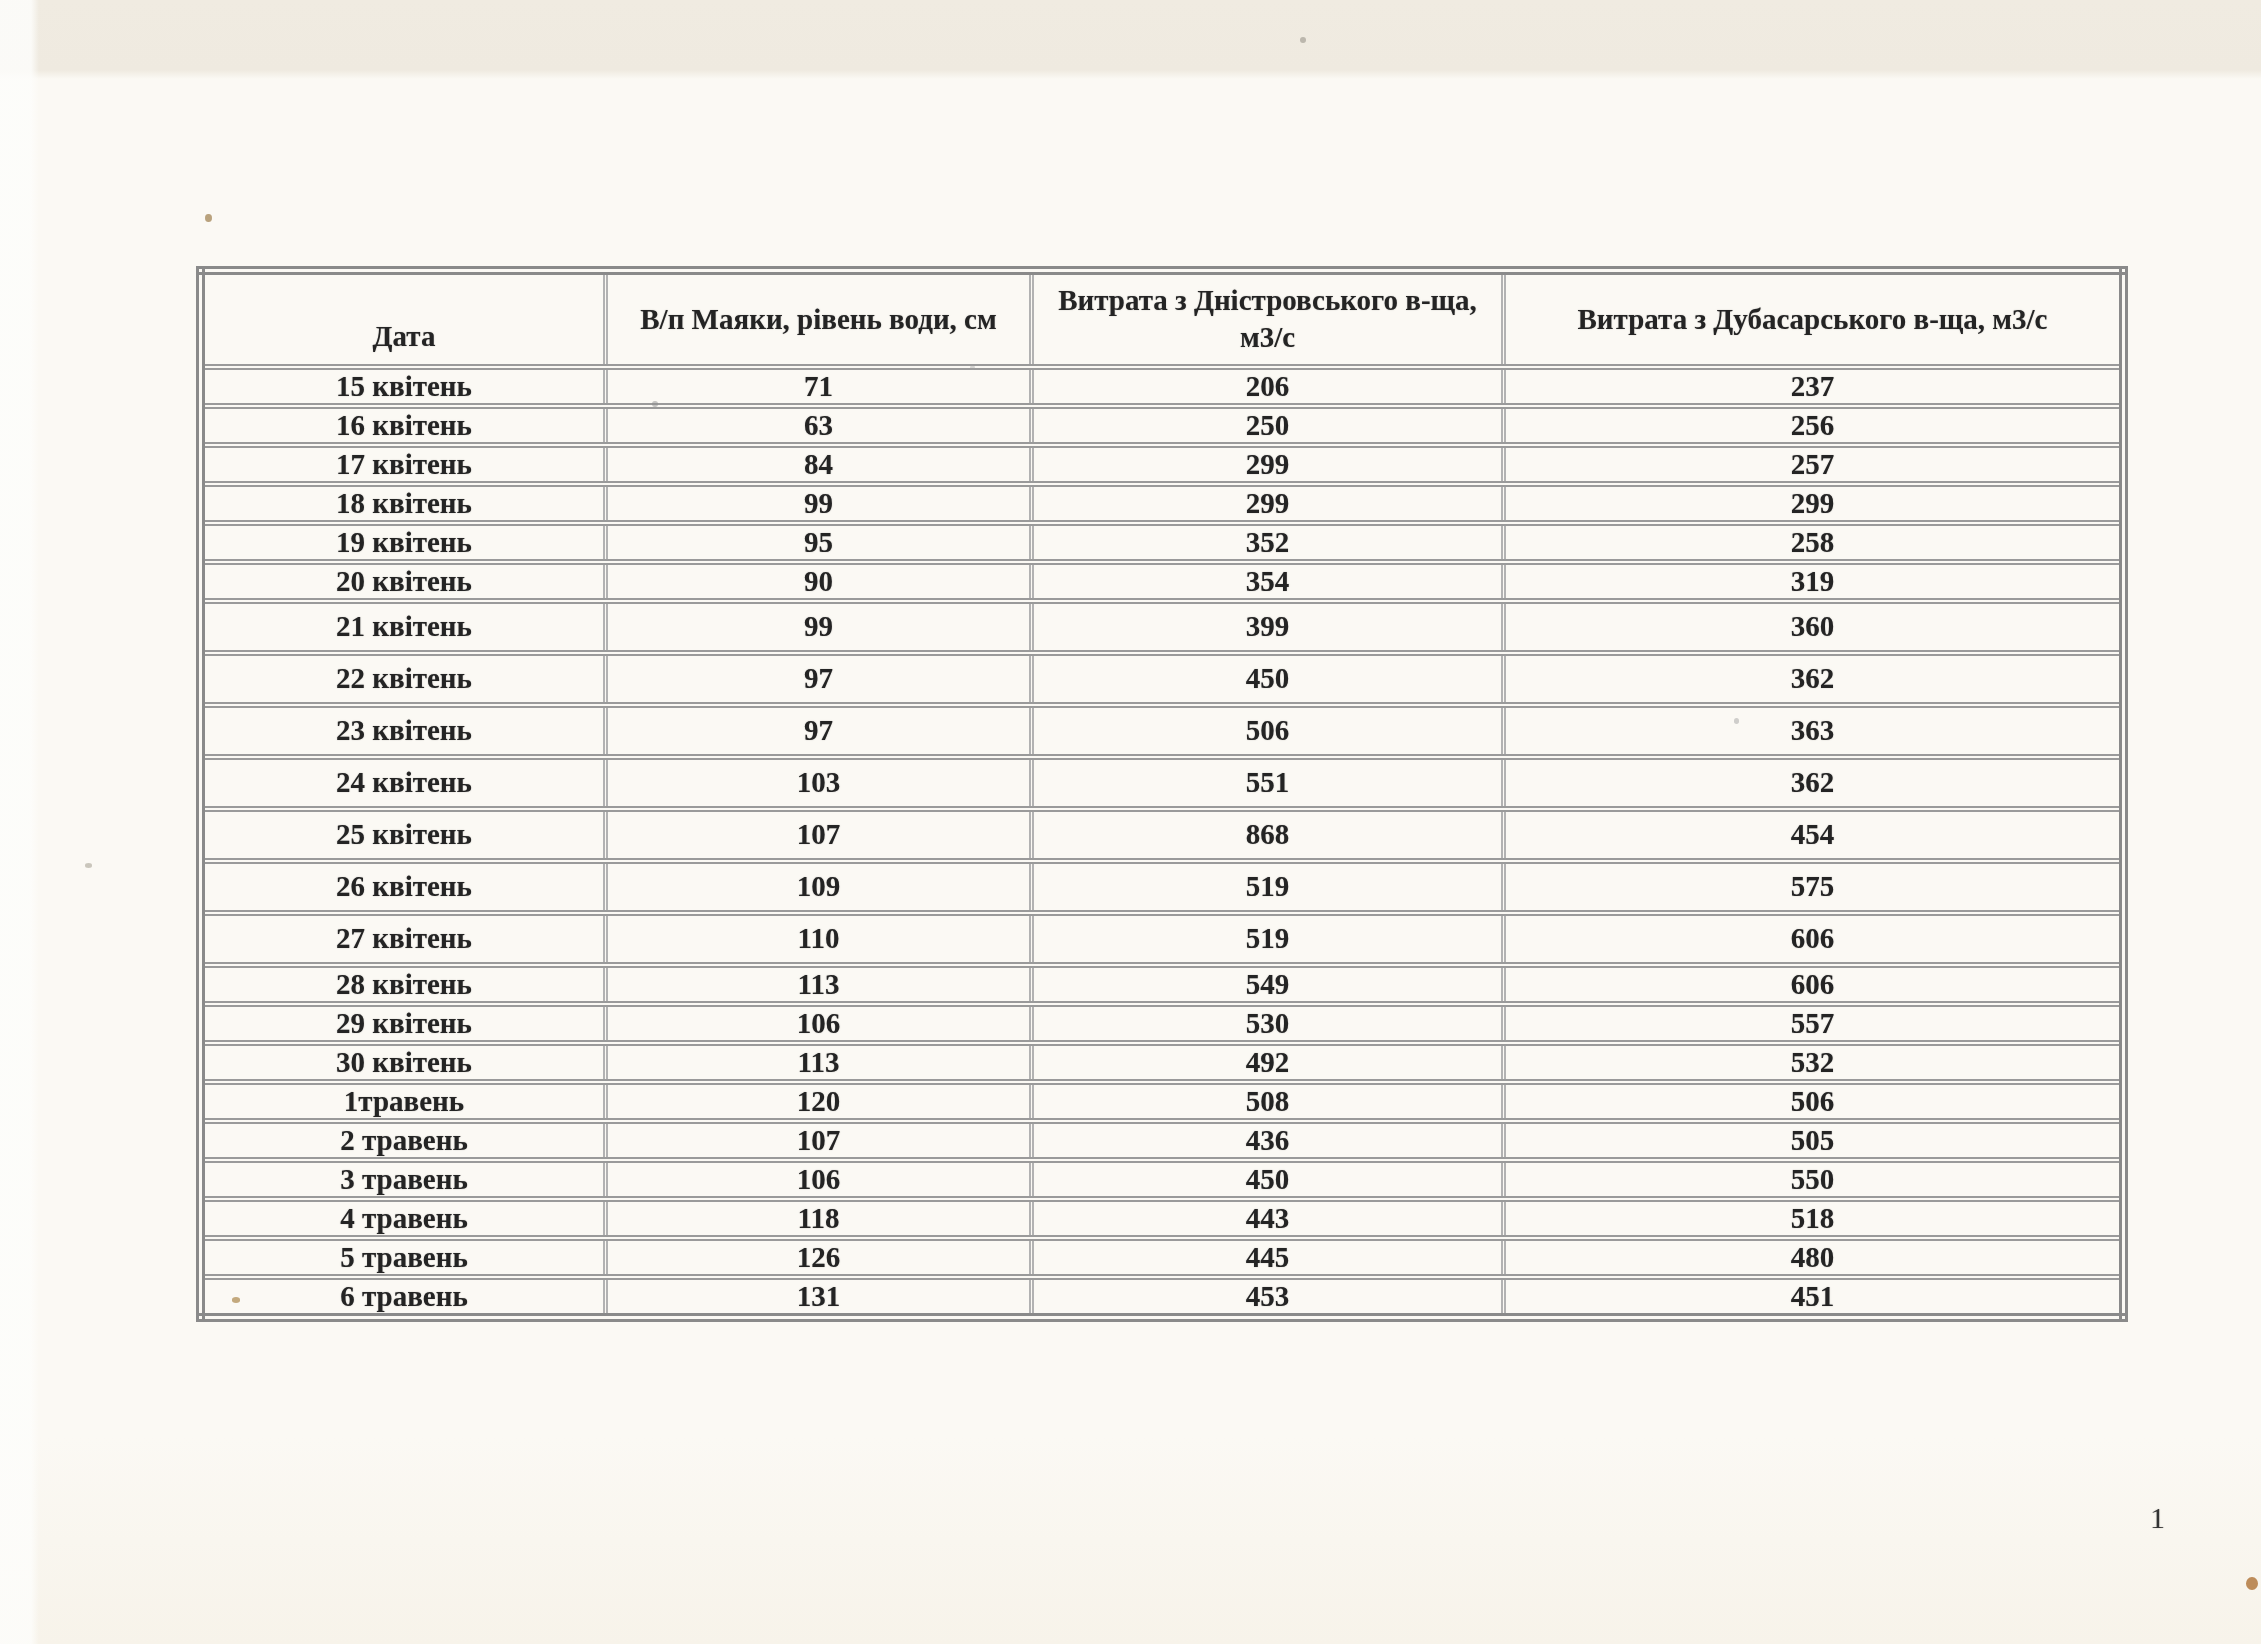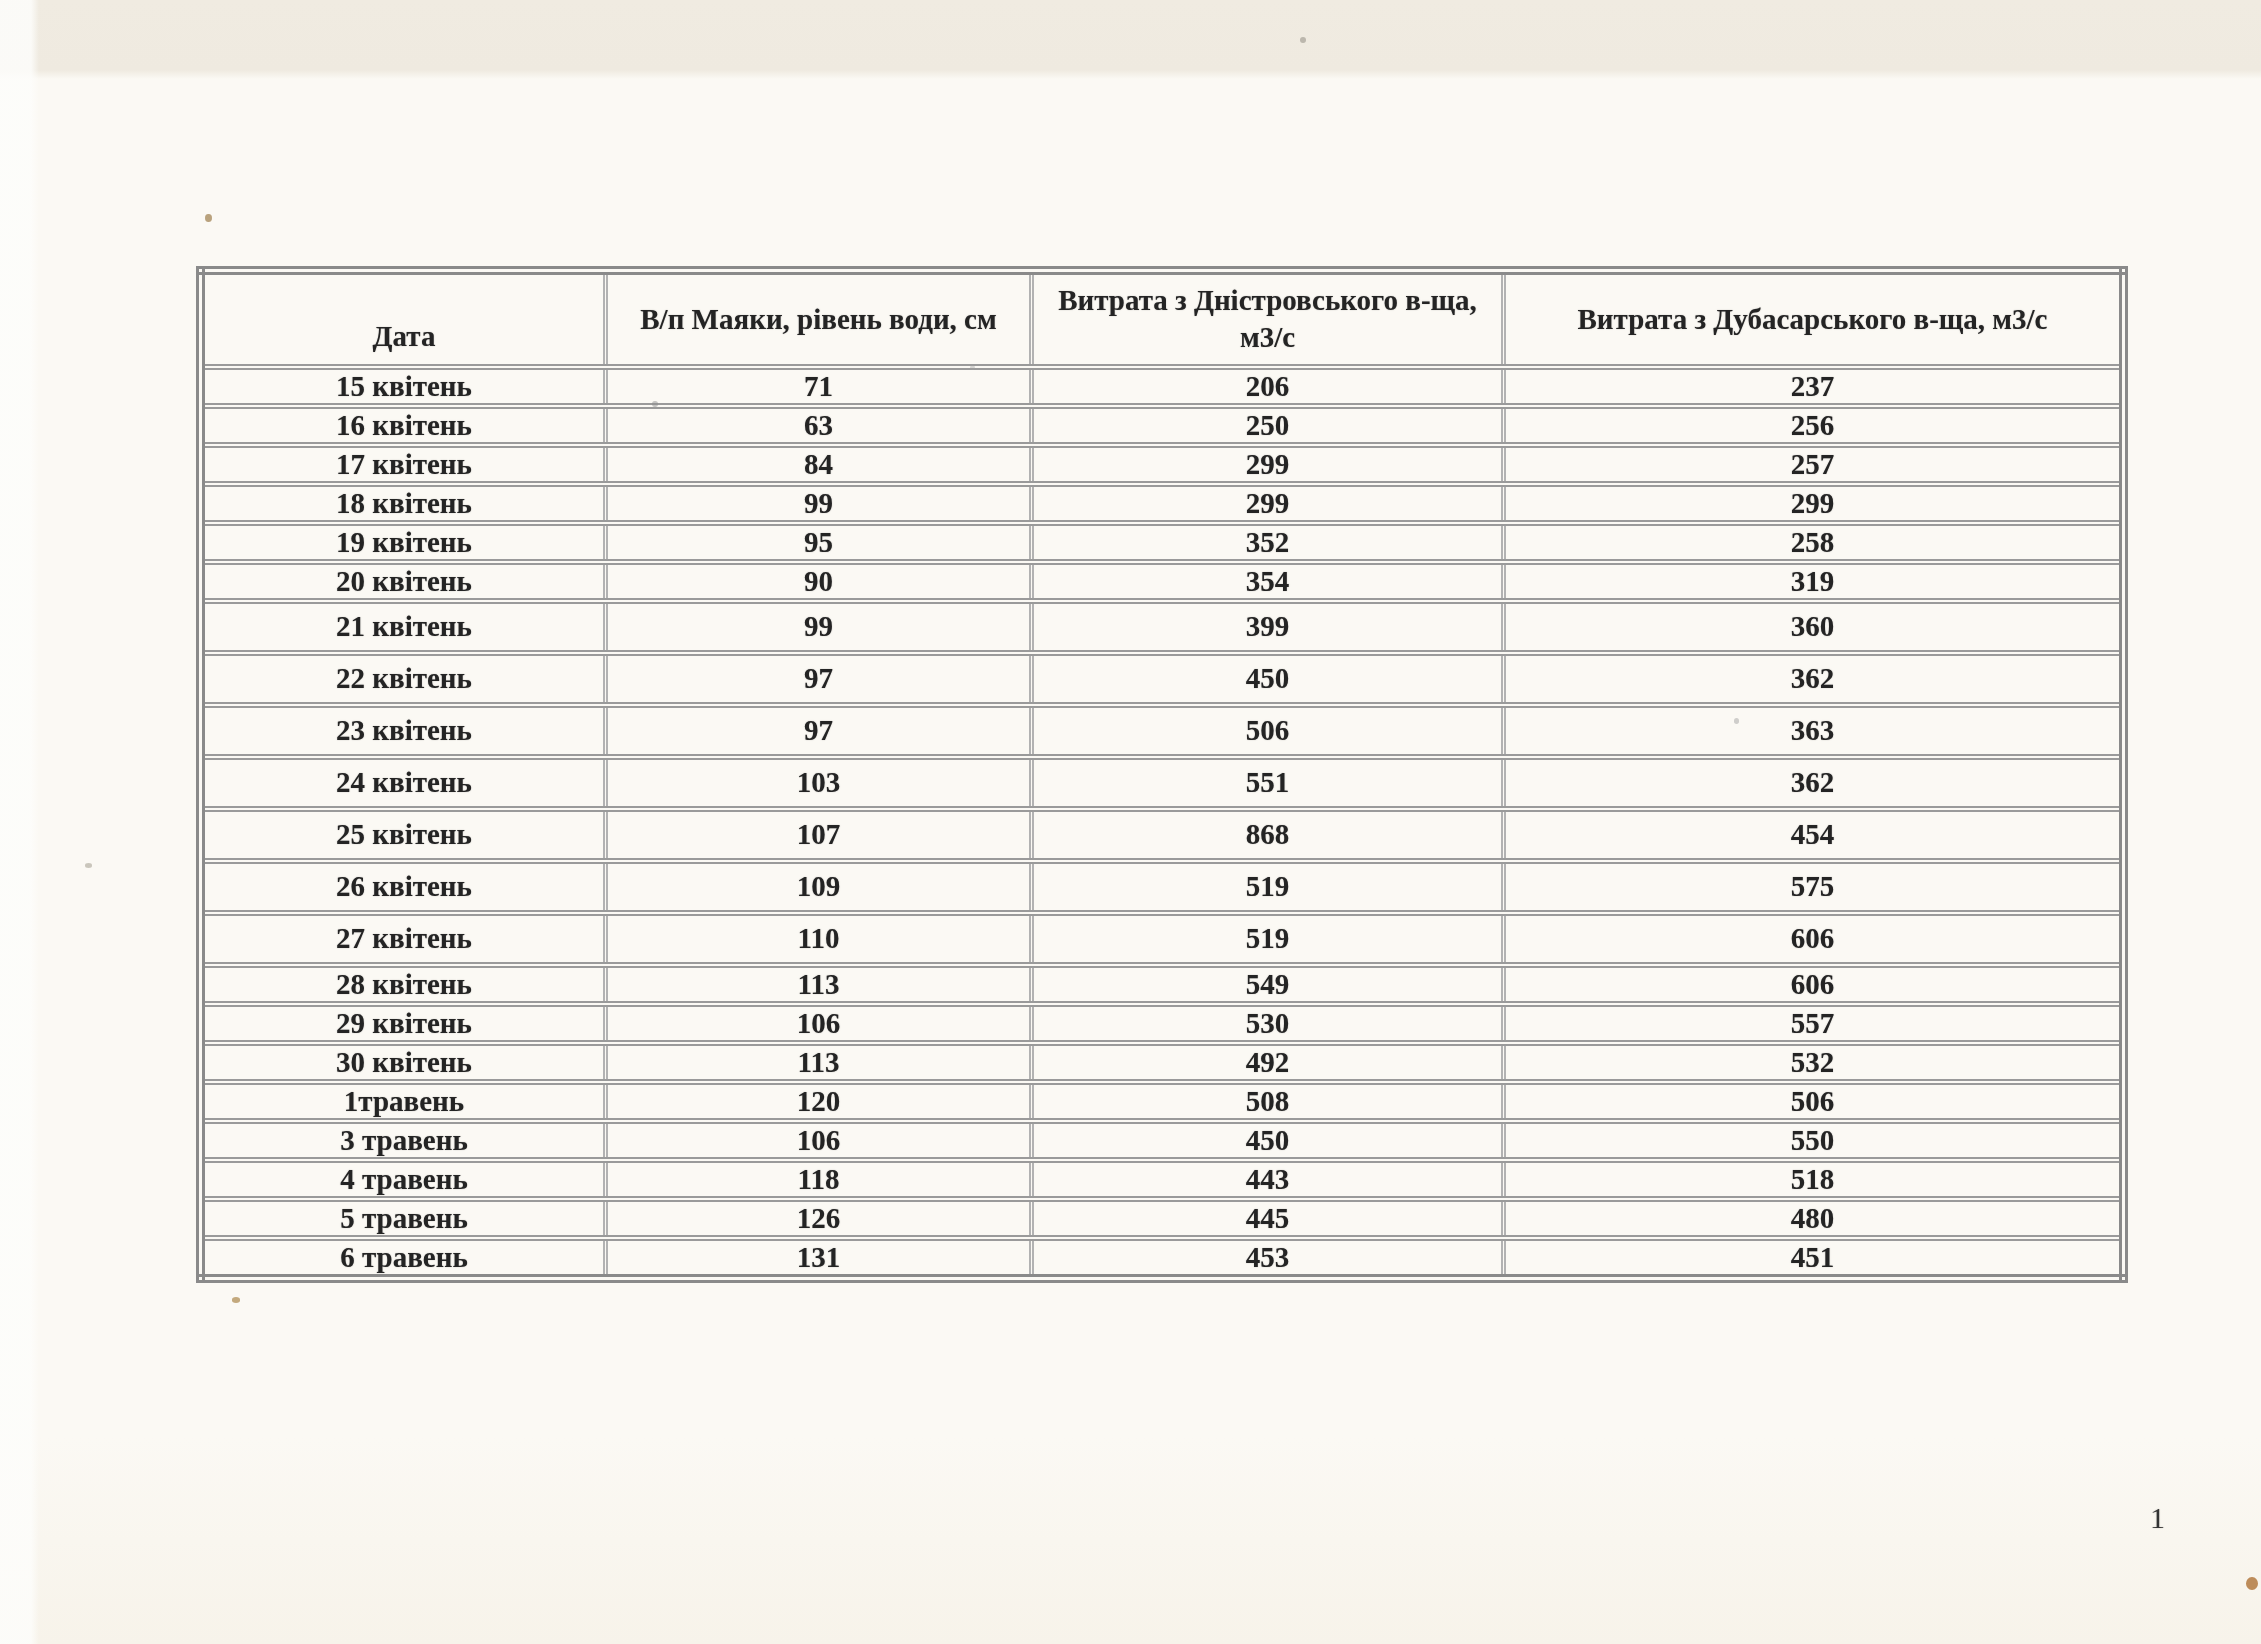--- a/index.html
+++ b/index.html
@@ -156,20 +156,26 @@
           <td>492</td>
           <td>532</td>
         </tr>
         <tr>
           <td>1травень</td>
           <td>120</td>
           <td>508</td>
           <td>506</td>
         </tr>
         <tr>
+          <td>2 травень</td>
+          <td>107</td>
+          <td>436</td>
+          <td>505</td>
+        </tr>
+        <tr>
           <td>3 травень</td>
           <td>106</td>
           <td>450</td>
           <td>550</td>
         </tr>
         <tr>
           <td>4 травень</td>
           <td>118</td>
           <td>443</td>
           <td>518</td>

